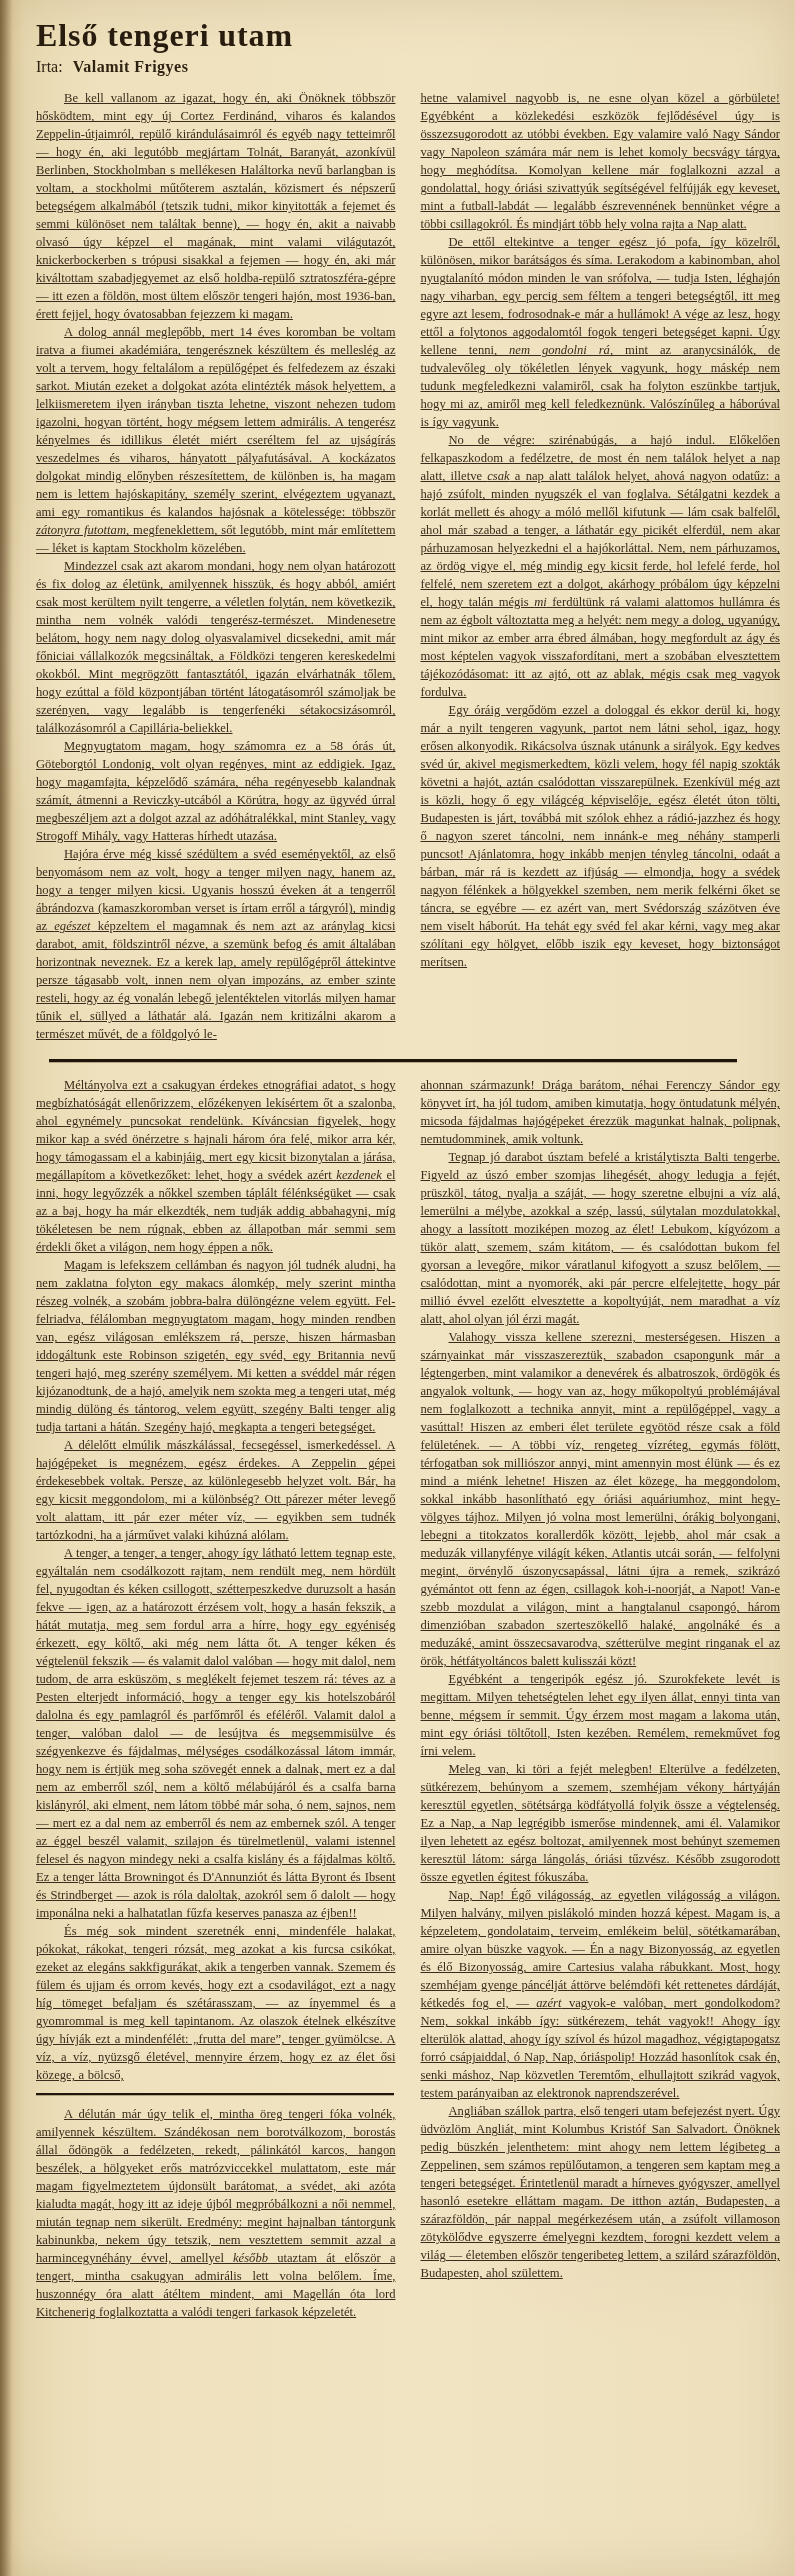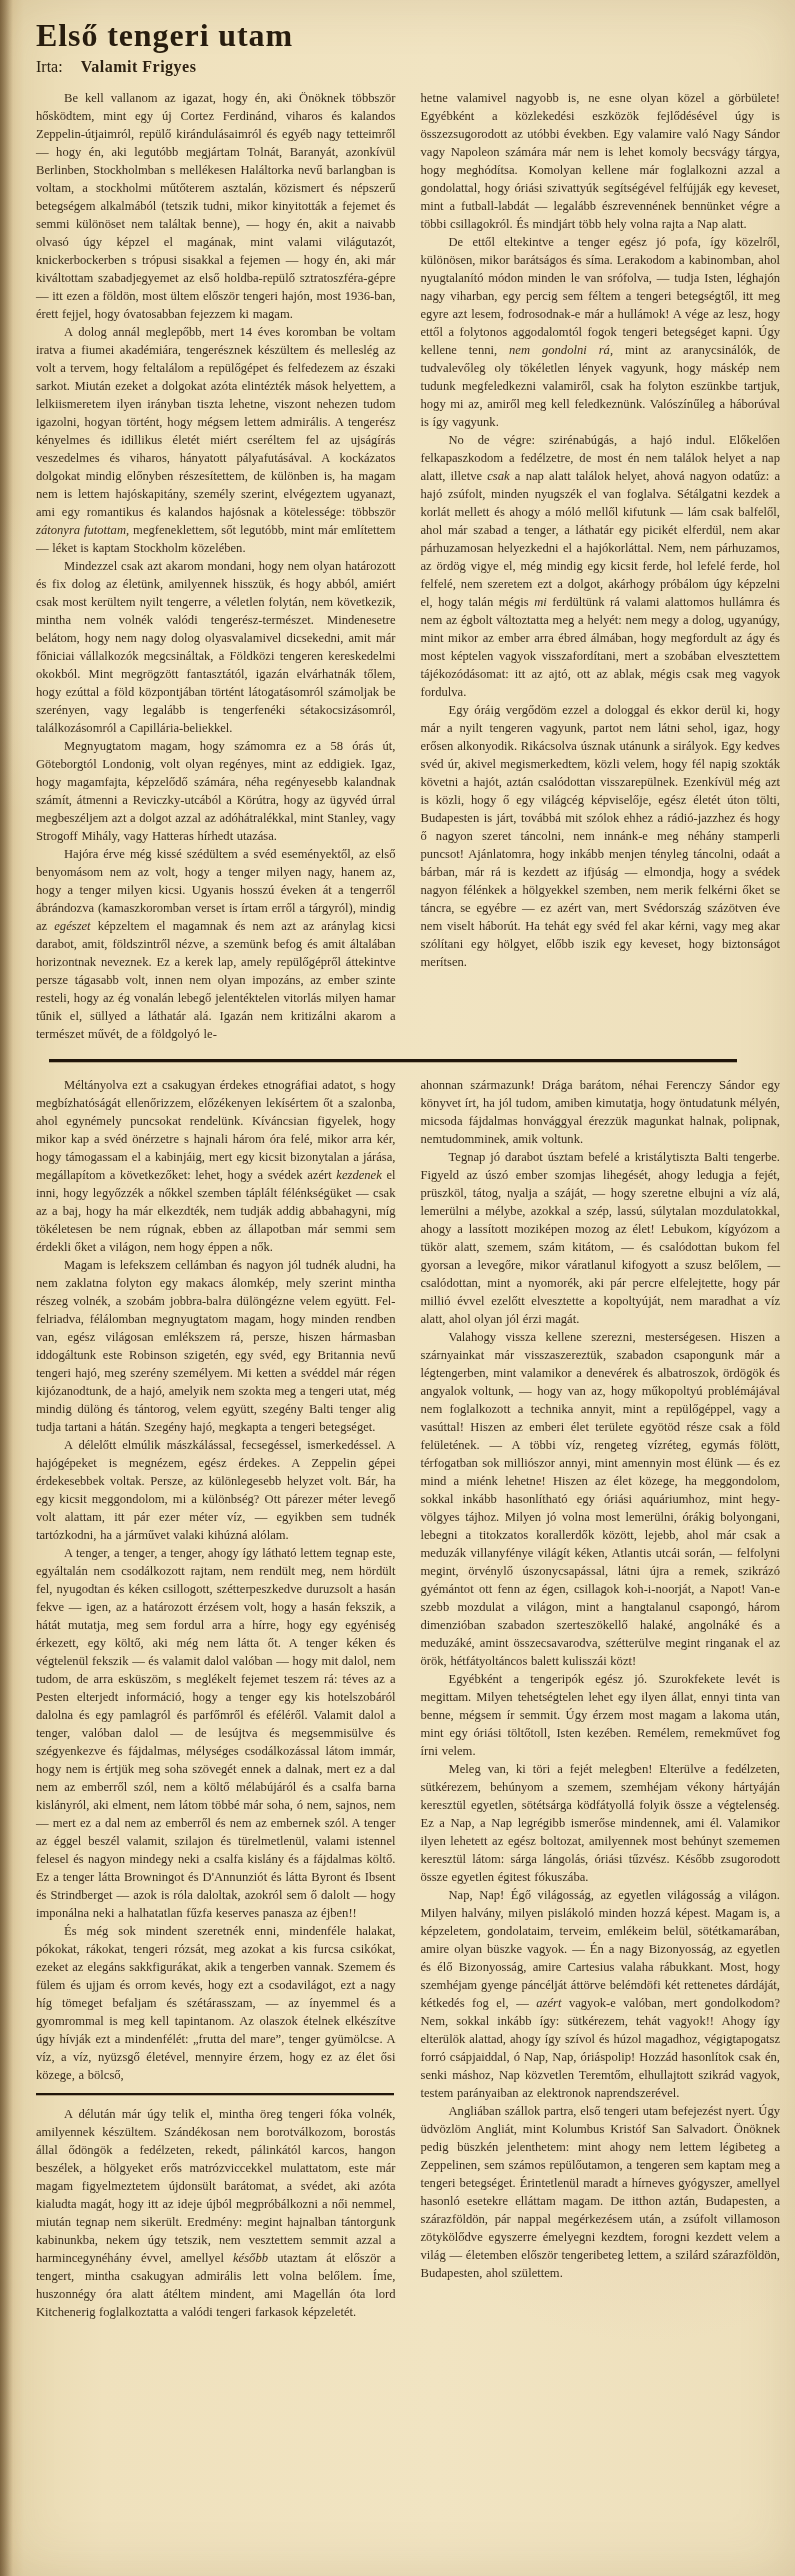--- a/index.html
+++ b/index.html
@@ -25,23 +25,23 @@
     background:linear-gradient(90deg,rgba(70,48,20,.55),rgba(70,48,20,0));
     pointer-events:none;
   }
   .masthead{text-align:left;margin:0 0 13px 0;}
   .masthead h1{
     margin:7.5px 0 5.6px 0;
     font-size:32px;line-height:36px;
     font-weight:bold;letter-spacing:0.9px;color:#271c0e;
   }
   .byline{margin:0;font-size:16px;color:#2e2212;}
-  .byline .prefix{margin-right:18px;}
+  .byline .prefix{margin-right:10px;}
   .byline b{letter-spacing:0.5px;}
-  .cols{display:grid;grid-template-columns:1fr 1fr;column-gap:25px;}
+  .cols{display:grid;grid-template-columns:1fr 1fr;column-gap:25px;text-decoration:underline;}
   .col{min-width:0;}
   .col p{
     margin:0;
     font-size:12.6px;
     line-height:18px;
     text-align:justify;
     text-indent:28px;
     hyphens:auto;
     -webkit-hyphens:auto;
     word-spacing:0.5px;
@@ -85,21 +85,21 @@
     <div class="col">
       <p>Méltányolva ezt a csakugyan érdekes etnográfiai adatot, s hogy megbízhatóságát ellenőrizzem, előzékenyen lekísértem őt a szalonba, ahol egynémely puncsokat rendelünk. Kíváncsian figyelek, hogy mikor kap a svéd önérzetre s hajnali három óra felé, mikor arra kér, hogy támogassam el a kabinjáig, mert egy kicsit bizonytalan a járása, megállapítom a következőket: lehet, hogy a svédek azért <em>kezdenek</em> el inni, hogy legyőzzék a nőkkel szemben táplált félénkségüket — csak az a baj, hogy ha már elkezdték, nem tudják addig abbahagyni, míg tökéletesen be nem rúgnak, ebben az állapotban már semmi sem érdekli őket a világon, nem hogy éppen a nők.</p>
       <p>Magam is lefekszem cellámban és nagyon jól tudnék aludni, ha nem zaklatna folyton egy makacs álomkép, mely szerint mintha részeg volnék, a szobám jobbra-balra dülöngézne velem együtt. Fel-felriadva, félálomban megnyugtatom magam, hogy minden rendben van, egész világosan emlékszem rá, persze, hiszen hármasban iddogáltunk este Robinson szigetén, egy svéd, egy Britannia nevű tengeri hajó, meg szerény személyem. Mi ketten a svéddel már régen kijózanodtunk, de a hajó, amelyik nem szokta meg a tengeri utat, még mindig dülöng és tántorog, velem együtt, szegény Balti tenger alig tudja tartani a hátán. Szegény hajó, megkapta a tengeri betegséget.</p>
       <p>A délelőtt elmúlik mászkálással, fecsegéssel, ismerkedéssel. A hajógépeket is megnézem, egész érdekes. A Zeppelin gépei érdekesebbek voltak. Persze, az különlegesebb helyzet volt. Bár, ha egy kicsit meggondolom, mi a különbség? Ott párezer méter levegő volt alattam, itt pár ezer méter víz, — egyikben sem tudnék tartózkodni, ha a járművet valaki kihúzná alólam.</p>
       <p>A tenger, a tenger, a tenger, ahogy így látható lettem tegnap este, egyáltalán nem csodálkozott rajtam, nem rendült meg, nem hördült fel, nyugodtan és kéken csillogott, szétterpeszkedve duruzsolt a hasán fekve — igen, az a határozott érzésem volt, hogy a hasán fekszik, a hátát mutatja, meg sem fordul arra a hírre, hogy egy egyéniség érkezett, egy költő, aki még nem látta őt. A tenger kéken és végtelenül fekszik — és valamit dalol valóban — hogy mit dalol, nem tudom, de arra esküszöm, s meglékelt fejemet teszem rá: téves az a Pesten elterjedt információ, hogy a tenger egy kis hotelszobáról dalolna és egy pamlagról és parfőmről és eféléről. Valamit dalol a tenger, valóban dalol — de lesújtva és megsemmisülve és szégyenkezve és fájdalmas, mélységes csodálkozással látom immár, hogy nem is értjük meg soha szövegét ennek a dalnak, mert ez a dal nem az emberről szól, nem a költő mélabújáról és a csalfa barna kislányról, aki elment, nem látom többé már soha, ó nem, sajnos, nem — mert ez a dal nem az emberről és nem az embernek szól. A tenger az éggel beszél valamit, szilajon és türelmetlenül, valami istennel felesel és nagyon mindegy neki a csalfa kislány és a fájdalmas költő. Ez a tenger látta Browningot és D'Annunziót és látta Byront és Ibsent és Strindberget — azok is róla daloltak, azokról sem ő dalolt — hogy imponálna neki a halhatatlan fűzfa keserves panasza az éjben!!</p>
       <p>És még sok mindent szeretnék enni, mindenféle halakat, pókokat, rákokat, tengeri rózsát, meg azokat a kis furcsa csikókat, ezeket az elegáns sakkfigurákat, akik a tengerben vannak. Szemem és fülem és ujjam és orrom kevés, hogy ezt a csodavilágot, ezt a nagy híg tömeget befaljam és szétárasszam, — az ínyemmel és a gyomrommal is meg kell tapintanom. Az olaszok ételnek elkészítve úgy hívják ezt a mindenfélét: „frutta del mare”, tenger gyümölcse. A víz, a víz, nyüzsgő életével, mennyire érzem, hogy ez az élet ősi közege, a bölcső,</p>
       <div class="rule rule-col"></div>
       <p>A délután már úgy telik el, mintha öreg tengeri fóka volnék, amilyennek készültem. Szándékosan nem borotválkozom, borostás állal ődöngök a fedélzeten, rekedt, pálinkától karcos, hangon beszélek, a hölgyeket erős matrózviccekkel mulattatom, este már magam figyelmeztetem újdonsült barátomat, a svédet, aki azóta kialudta magát, hogy itt az ideje újból megpróbálkozni a női nemmel, miután tegnap nem sikerült. Eredmény: megint hajnalban tántorgunk kabinunkba, nekem úgy tetszik, nem vesztettem semmit azzal a harmincegynéhány évvel, amellyel <em>később</em> utaztam át először a tengert, mintha csakugyan admirális lett volna belőlem. Íme, huszonnégy óra alatt átéltem mindent, ami Magellán óta lord Kitchenerig foglalkoztatta a valódi tengeri farkasok képzeletét.</p>
     </div>
     <div class="col">
-      <p class="cont">ahonnan származunk! Drága barátom, néhai Ferenczy Sándor egy könyvet írt, ha jól tudom, amiben kimutatja, hogy öntudatunk mélyén, micsoda fájdalmas honvággyal érezzük magunkat halnak, polipnak, nemtudomminek, amik voltunk.</p>
+      <p class="cont">ahonnan származunk! Drága barátom, néhai Ferenczy Sándor egy könyvet írt, ha jól tudom, amiben kimutatja, hogy öntudatunk mélyén, micsoda fájdalmas hajógépeket érezzük magunkat halnak, polipnak, nemtudomminek, amik voltunk.</p>
       <p>Tegnap jó darabot úsztam befelé a kristálytiszta Balti tengerbe. Figyeld az úszó ember szomjas lihegését, ahogy ledugja a fejét, prüszköl, tátog, nyalja a száját, — hogy szeretne elbujni a víz alá, lemerülni a mélybe, azokkal a szép, lassú, súlytalan mozdulatokkal, ahogy a lassított moziképen mozog az élet! Lebukom, kígyózom a tükör alatt, szemem, szám kitátom, — és csalódottan bukom fel gyorsan a levegőre, mikor váratlanul kifogyott a szusz belőlem, — csalódottan, mint a nyomorék, aki pár percre elfelejtette, hogy pár millió évvel ezelőtt elvesztette a kopoltyúját, nem maradhat a víz alatt, ahol olyan jól érzi magát.</p>
       <p>Valahogy vissza kellene szerezni, mesterségesen. Hiszen a szárnyainkat már visszaszereztük, szabadon csapongunk már a légtengerben, mint valamikor a denevérek és albatroszok, ördögök és angyalok voltunk, — hogy van az, hogy műkopoltyú problémájával nem foglalkozott a technika annyit, mint a repülőgéppel, vagy a vasúttal! Hiszen az emberi élet területe egyötöd része csak a föld felületének. — A többi víz, rengeteg vízréteg, egymás fölött, térfogatban sok milliószor annyi, mint amennyin most élünk — és ez mind a miénk lehetne! Hiszen az élet közege, ha meggondolom, sokkal inkább hasonlítható egy óriási aquáriumhoz, mint hegy-völgyes tájhoz. Milyen jó volna most lemerülni, órákig bolyongani, lebegni a titokzatos korallerdők között, lejebb, ahol már csak a meduzák villanyfénye világít kéken, Atlantis utcái során, — felfolyni megint, örvénylő úszonycsapással, látni újra a remek, szikrázó gyémántot ott fenn az égen, csillagok koh-i-noorját, a Napot! Van-e szebb mozdulat a világon, mint a hangtalanul csapongó, három dimenzióban szabadon szerteszökellő halaké, angolnáké és a meduzáké, amint összecsavarodva, szétterülve megint ringanak el az örök, hétfátyoltáncos balett kulisszái közt!</p>
       <p>Egyébként a tengeripók egész jó. Szurokfekete levét is megittam. Milyen tehetségtelen lehet egy ilyen állat, ennyi tinta van benne, mégsem ír semmit. Úgy érzem most magam a lakoma után, mint egy óriási töltőtoll, Isten kezében. Remélem, remekművet fog írni velem.</p>
       <p>Meleg van, ki töri a fejét melegben! Elterülve a fedélzeten, sütkérezem, behúnyom a szemem, szemhéjam vékony hártyáján keresztül egyetlen, sötétsárga ködfátyollá folyik össze a végtelenség. Ez a Nap, a Nap legrégibb ismerőse mindennek, ami él. Valamikor ilyen lehetett az egész boltozat, amilyennek most behúnyt szememen keresztül látom: sárga lángolás, óriási tűzvész. Később zsugorodott össze egyetlen égitest fókuszába.</p>
       <p>Nap, Nap! Égő világosság, az egyetlen világosság a világon. Milyen halvány, milyen pislákoló minden hozzá képest. Magam is, a képzeletem, gondolataim, terveim, emlékeim belül, sötétkamarában, amire olyan büszke vagyok. — Én a nagy Bizonyosság, az egyetlen és élő Bizonyosság, amire Cartesius valaha rábukkant. Most, hogy szemhéjam gyenge páncélját áttörve belémdöfi két rettenetes dárdáját, kétkedés fog el, — <em>azért</em> vagyok-e valóban, mert gondolkodom? Nem, sokkal inkább így: sütkérezem, tehát vagyok!! Ahogy így elterülök alattad, ahogy így szívol és húzol magadhoz, végigtapogatsz forró csápjaiddal, ó Nap, Nap, óriáspolip! Hozzád hasonlítok csak én, senki máshoz, Nap közvetlen Teremtőm, elhullajtott szikrád vagyok, testem parányaiban az elektronok naprendszerével.</p>
       <p>Angliában szállok partra, első tengeri utam befejezést nyert. Úgy üdvözlöm Angliát, mint Kolumbus Kristóf San Salvadort. Önöknek pedig büszkén jelenthetem: mint ahogy nem lettem légibeteg a Zeppelinen, sem számos repülőutamon, a tengeren sem kaptam meg a tengeri betegséget. Érintetlenül maradt a hírneves gyógyszer, amellyel hasonló esetekre elláttam magam. De itthon aztán, Budapesten, a szárazföldön, pár nappal megérkezésem után, a zsúfolt villamoson zötykölődve egyszerre émelyegni kezdtem, forogni kezdett velem a világ — életemben először tengeribeteg lettem, a szilárd szárazföldön, Budapesten, ahol születtem.</p>
     </div>
   </section>
 </div>
 

